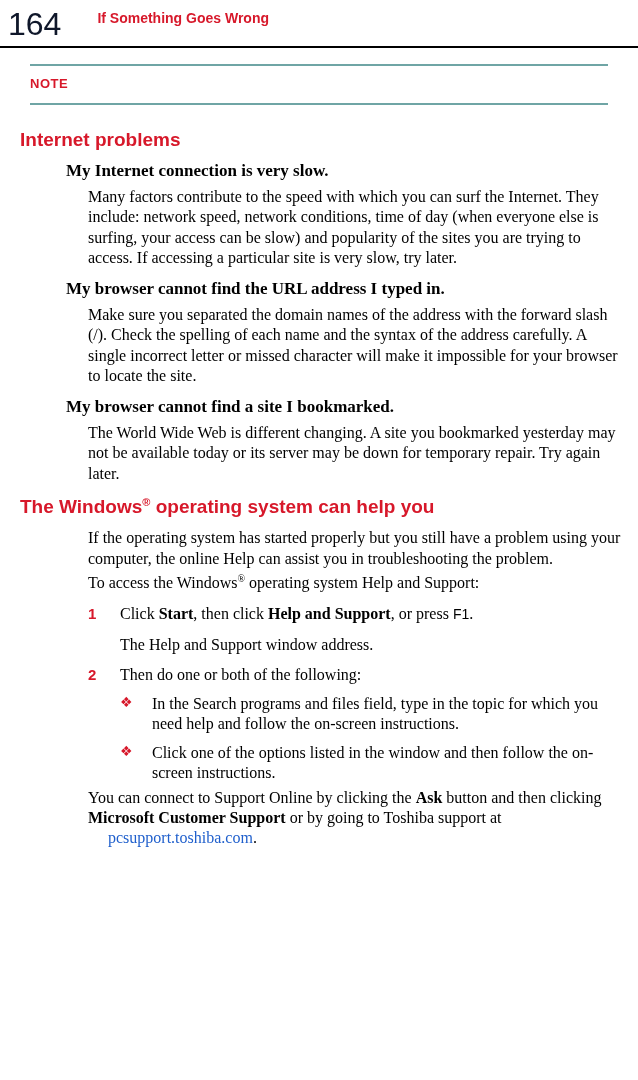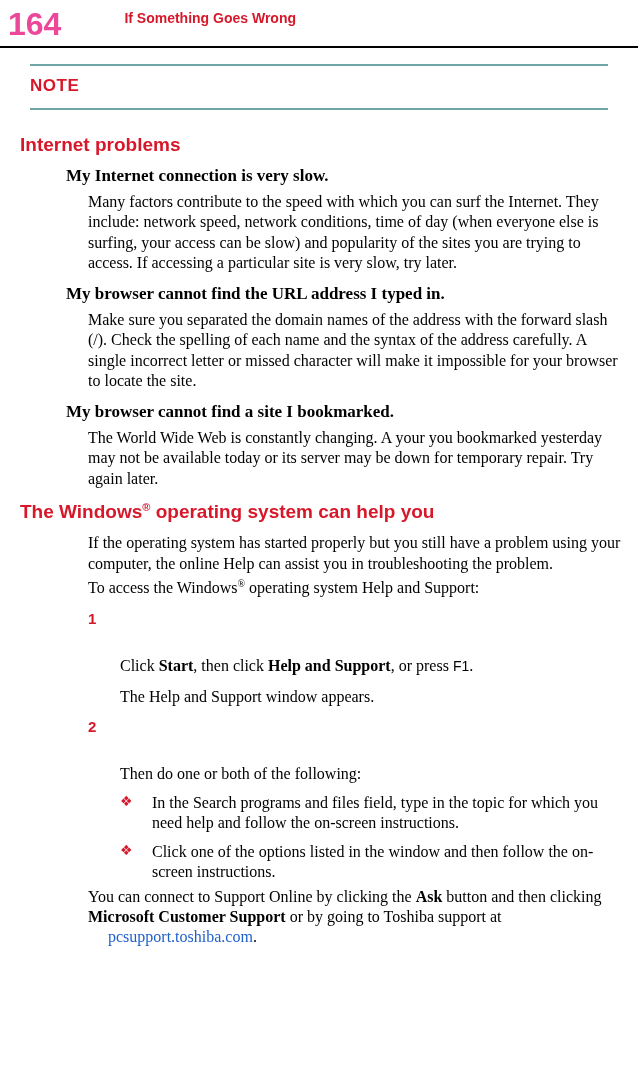--- a/index.html
+++ b/index.html
@@ -15,38 +15,37 @@
       padding: 0;
       color: #000;
     }
     .header {
       display: flex;
       align-items: flex-start;
       padding: 8px 16px 6px 8px;
       border-bottom: 2px solid #000;
     }
     .page-number {
-      color: #ec4899;
+      color: #0f172a;
       font-size: 32px;
-      font-weight: bold;
+      font-weight: normal;
       font-family: Arial, sans-serif;
       line-height: 1;
-      margin-right: 26px;
+      margin-right: 36px;
     }
     .header-text {
       display: flex;
       flex-direction: column;
       padding-top: 2px;
     }
     .chapter-title {
       color: #d7182a;
       font-weight: bold;
       font-family: Arial, sans-serif;
       font-size: 14px;
-      margin-left: 37px;
     }
     .section-title-h {
       font-style: italic;
       font-size: 16px;
       font-family: "Times New Roman", serif;
     }
     .section-title-h sup {
       font-size: 9px;
       vertical-align: super;
     }
@@ -54,21 +53,21 @@
       margin: 16px 30px 24px 30px;
       border-top: 2px solid #6fa5a5;
       border-bottom: 2px solid #6fa5a5;
       padding: 10px 0 12px 0;
       display: flex;
     }
     .note-label {
       color: #d7182a;
       font-weight: bold;
       font-family: Arial, sans-serif;
-      font-size: 17px;
+      font-size: 13px;
       letter-spacing: 0.5px;
       width: 84px;
       flex-shrink: 0;
     }
     .note-text {
       font-family: Arial, sans-serif;
       font-size: 15px;
       line-height: 1.3;
     }
     .red-heading {
@@ -110,21 +109,20 @@
     .step-num {
       color: #d7182a;
       font-weight: bold;
       font-family: Arial, sans-serif;
       font-size: 15px;
       width: 32px;
       flex-shrink: 0;
     }
     .step-text {
       flex: 1;
-      margin-top: 47px;
     }
     .step-text b {
       font-weight: bold;
     }
     .step-text .mono {
       font-family: Arial, sans-serif;
       font-size: 14px;
     }
     .step-sub {
       margin: 10px 14px 4px 120px;
@@ -168,40 +166,40 @@
 
 <div class="red-heading">Internet problems</div>
 
 <div class="bold-sub">My Internet connection is very slow.</div>
 <div class="body-text">Many factors contribute to the speed with which you can surf the Internet. They include: network speed, network conditions, time of day (when everyone else is surfing, your access can be slow) and popularity of the sites you are trying to access. If accessing a particular site is very slow, try later.</div>
 
 <div class="bold-sub">My browser cannot find the URL address I typed in.</div>
 <div class="body-text">Make sure you separated the domain names of the address with the forward slash (/). Check the spelling of each name and the syntax of the address carefully. A single incorrect letter or missed character will make it impossible for your browser to locate the site.</div>
 
 <div class="bold-sub">My browser cannot find a site I bookmarked.</div>
-<div class="body-text">The World Wide Web is constantly changing. A your you bookmarked yesterday may not be available today or its server may be down for temporary repair. Try again later.</div>
+<div class="body-text">The World Wide Web is different changing. A site you bookmarked yesterday may not be available today or its server may be down for temporary repair. Try again later.</div>
 
 <div class="red-heading">
   <span>The Windows</span><sup>®</sup><span> operating system can help you</span>
 </div>
 
 <div class="body-text">If the operating system has started properly but you still have a problem using your computer, the online Help can assist you in troubleshooting the problem.</div>
 
 <div class="body-text">
   <span>To access the Windows</span><sup>®</sup><span> operating system Help and Support:</span>
 </div>
 
 <div class="step">
   <div class="step-num">1</div>
   <div class="step-text">
     <span>Click </span><b>Start</b><span>, then click </span><b>Help and Support</b><span>, or press </span><span class="mono">F1</span><span>.</span>
   </div>
 </div>
 
-<div class="step-sub">The Help and Support window appears.</div>
+<div class="step-sub">The Help and Support window address.</div>
 
 <div class="step">
   <div class="step-num">2</div>
   <div class="step-text">Then do one or both of the following:</div>
 </div>
 
 <div class="bullet-item">
   <div class="bullet-glyph">❖</div>
   <div class="bullet-text">In the Search programs and files field, type in the topic for which you need help and follow the on-screen instructions.</div>
 </div>

